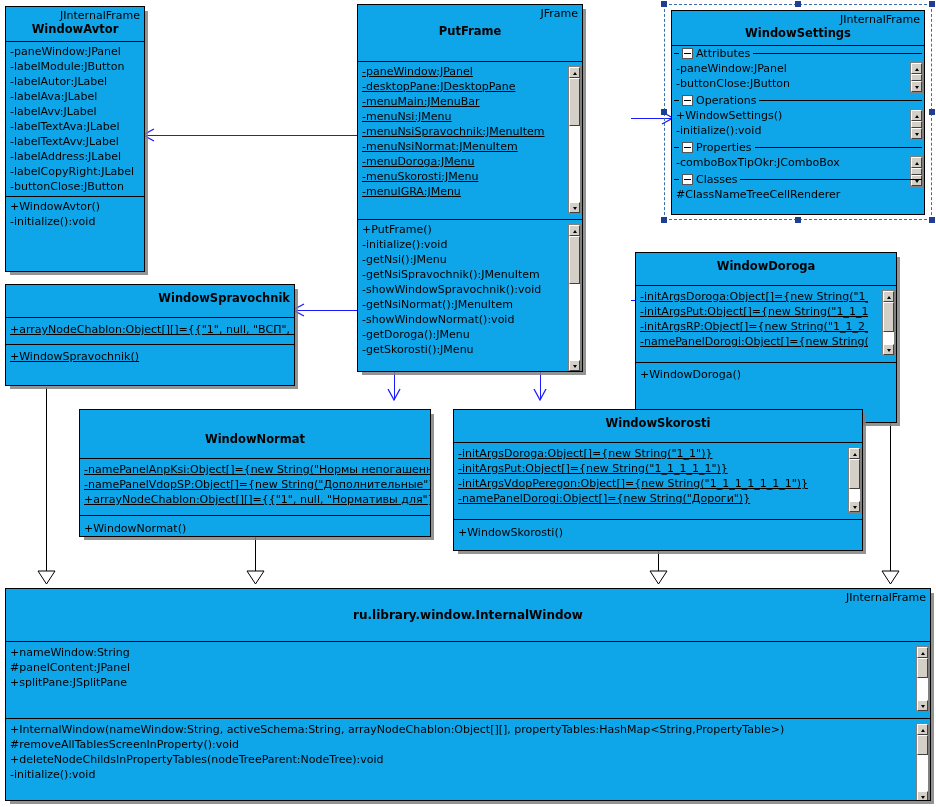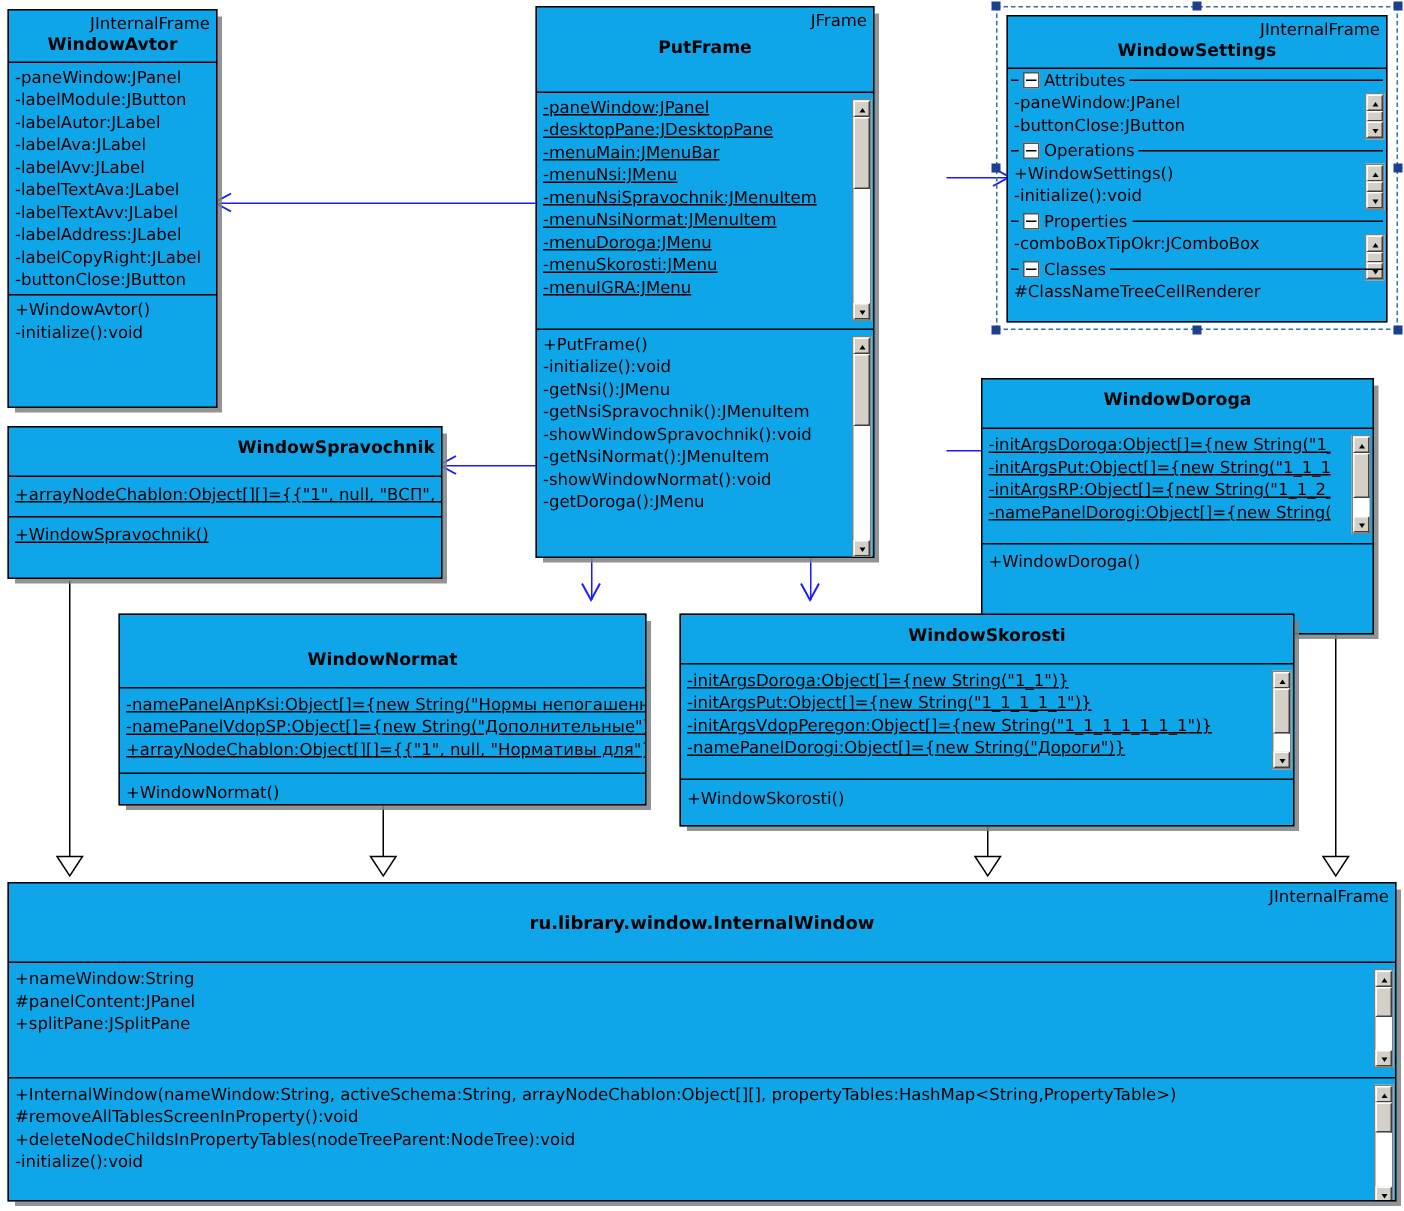--- a/index.html
+++ b/index.html
@@ -225,20 +225,21 @@
     <div class="sec" style="height:158px;">
       <div class="rows">
         <div class="row">+PutFrame()</div>
         <div class="row">-initialize():void</div>
         <div class="row">-getNsi():JMenu</div>
         <div class="row">-getNsiSpravochnik():JMenuItem</div>
         <div class="row">-showWindowSpravochnik():void</div>
         <div class="row">-getNsiNormat():JMenuItem</div>
         <div class="row">-showWindowNormat():void</div>
         <div class="row">-getDoroga():JMenu</div>
+        <div class="row">-getSkorosti():JMenu</div>
       </div>
       <div class="sbar" style="top:4px;height:148px;">
         <div class="sb-btn up">
             <i></i>
           </div>
         <div class="sb-thumb" style="top:11px;height:48px;"></div>
         <div class="sb-btn dn">
             <i></i>
           </div>
       </div>
@@ -332,21 +333,21 @@
         <span class="pm"></span>
         <span class="lbl">Classes</span>
         <span class="rule"></span>
       </div>
       <div class="rows" style="padding-top:0;">
         <div class="row">#ClassNameTreeCellRenderer</div>
       </div>
     </div>
   </div>
 
-  <div class="uml" id="window-doroga" style="left:654px;top:252px;width:262px;height:171px;">
+  <div class="uml" id="window-doroga" style="left:635px;top:252px;width:262px;height:171px;">
     <div class="hdr" style="height:26px;">
       <div class="cname" style="margin-top:4px;">WindowDoroga</div>
     </div>
     <div class="sec" style="height:76px;">
       <div class="rows" style="padding-top:3px;">
         <div class="row u" style="width:228px;">-initArgsDoroga:Object[]={new String("1_1")}</div>
         <div class="row u" style="width:228px;">-initArgsPut:Object[]={new String("1_1_1_1_1")}</div>
         <div class="row u" style="width:228px;">-initArgsRP:Object[]={new String("1_1_2_1")}</div>
         <div class="row u" style="width:228px;">-namePanelDorogi:Object[]={new String("Дороги")}</div>
       </div>

